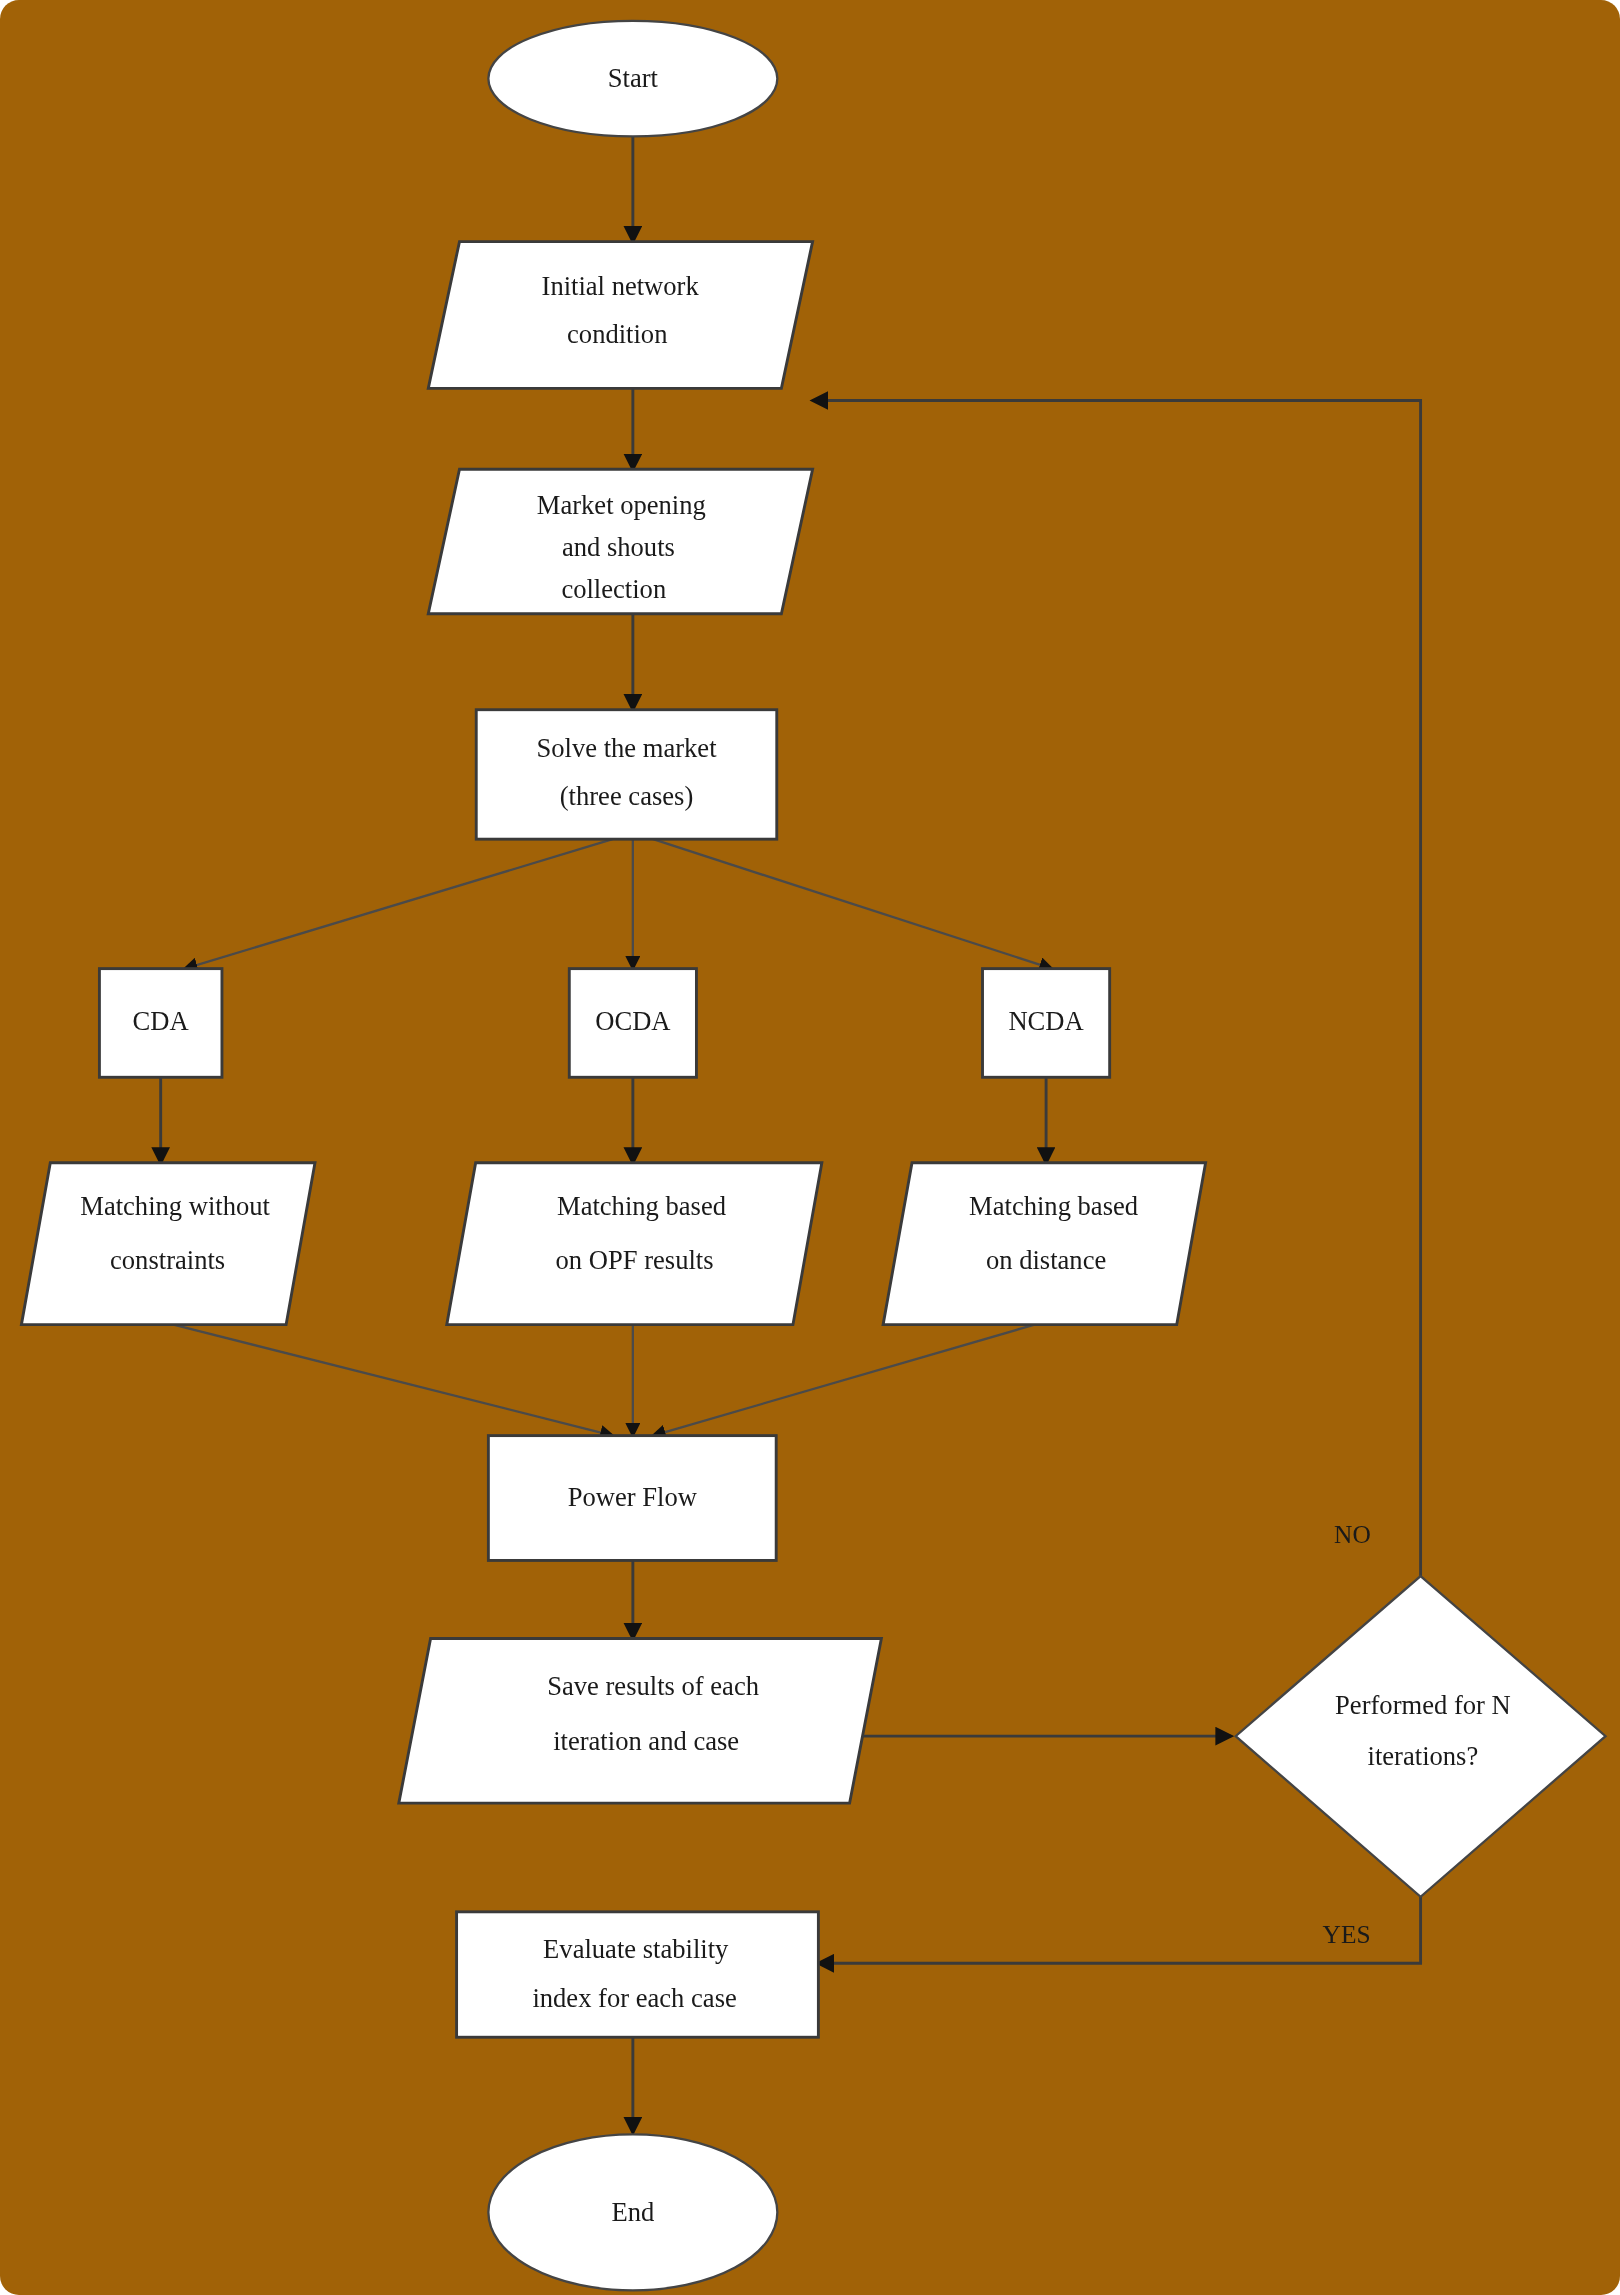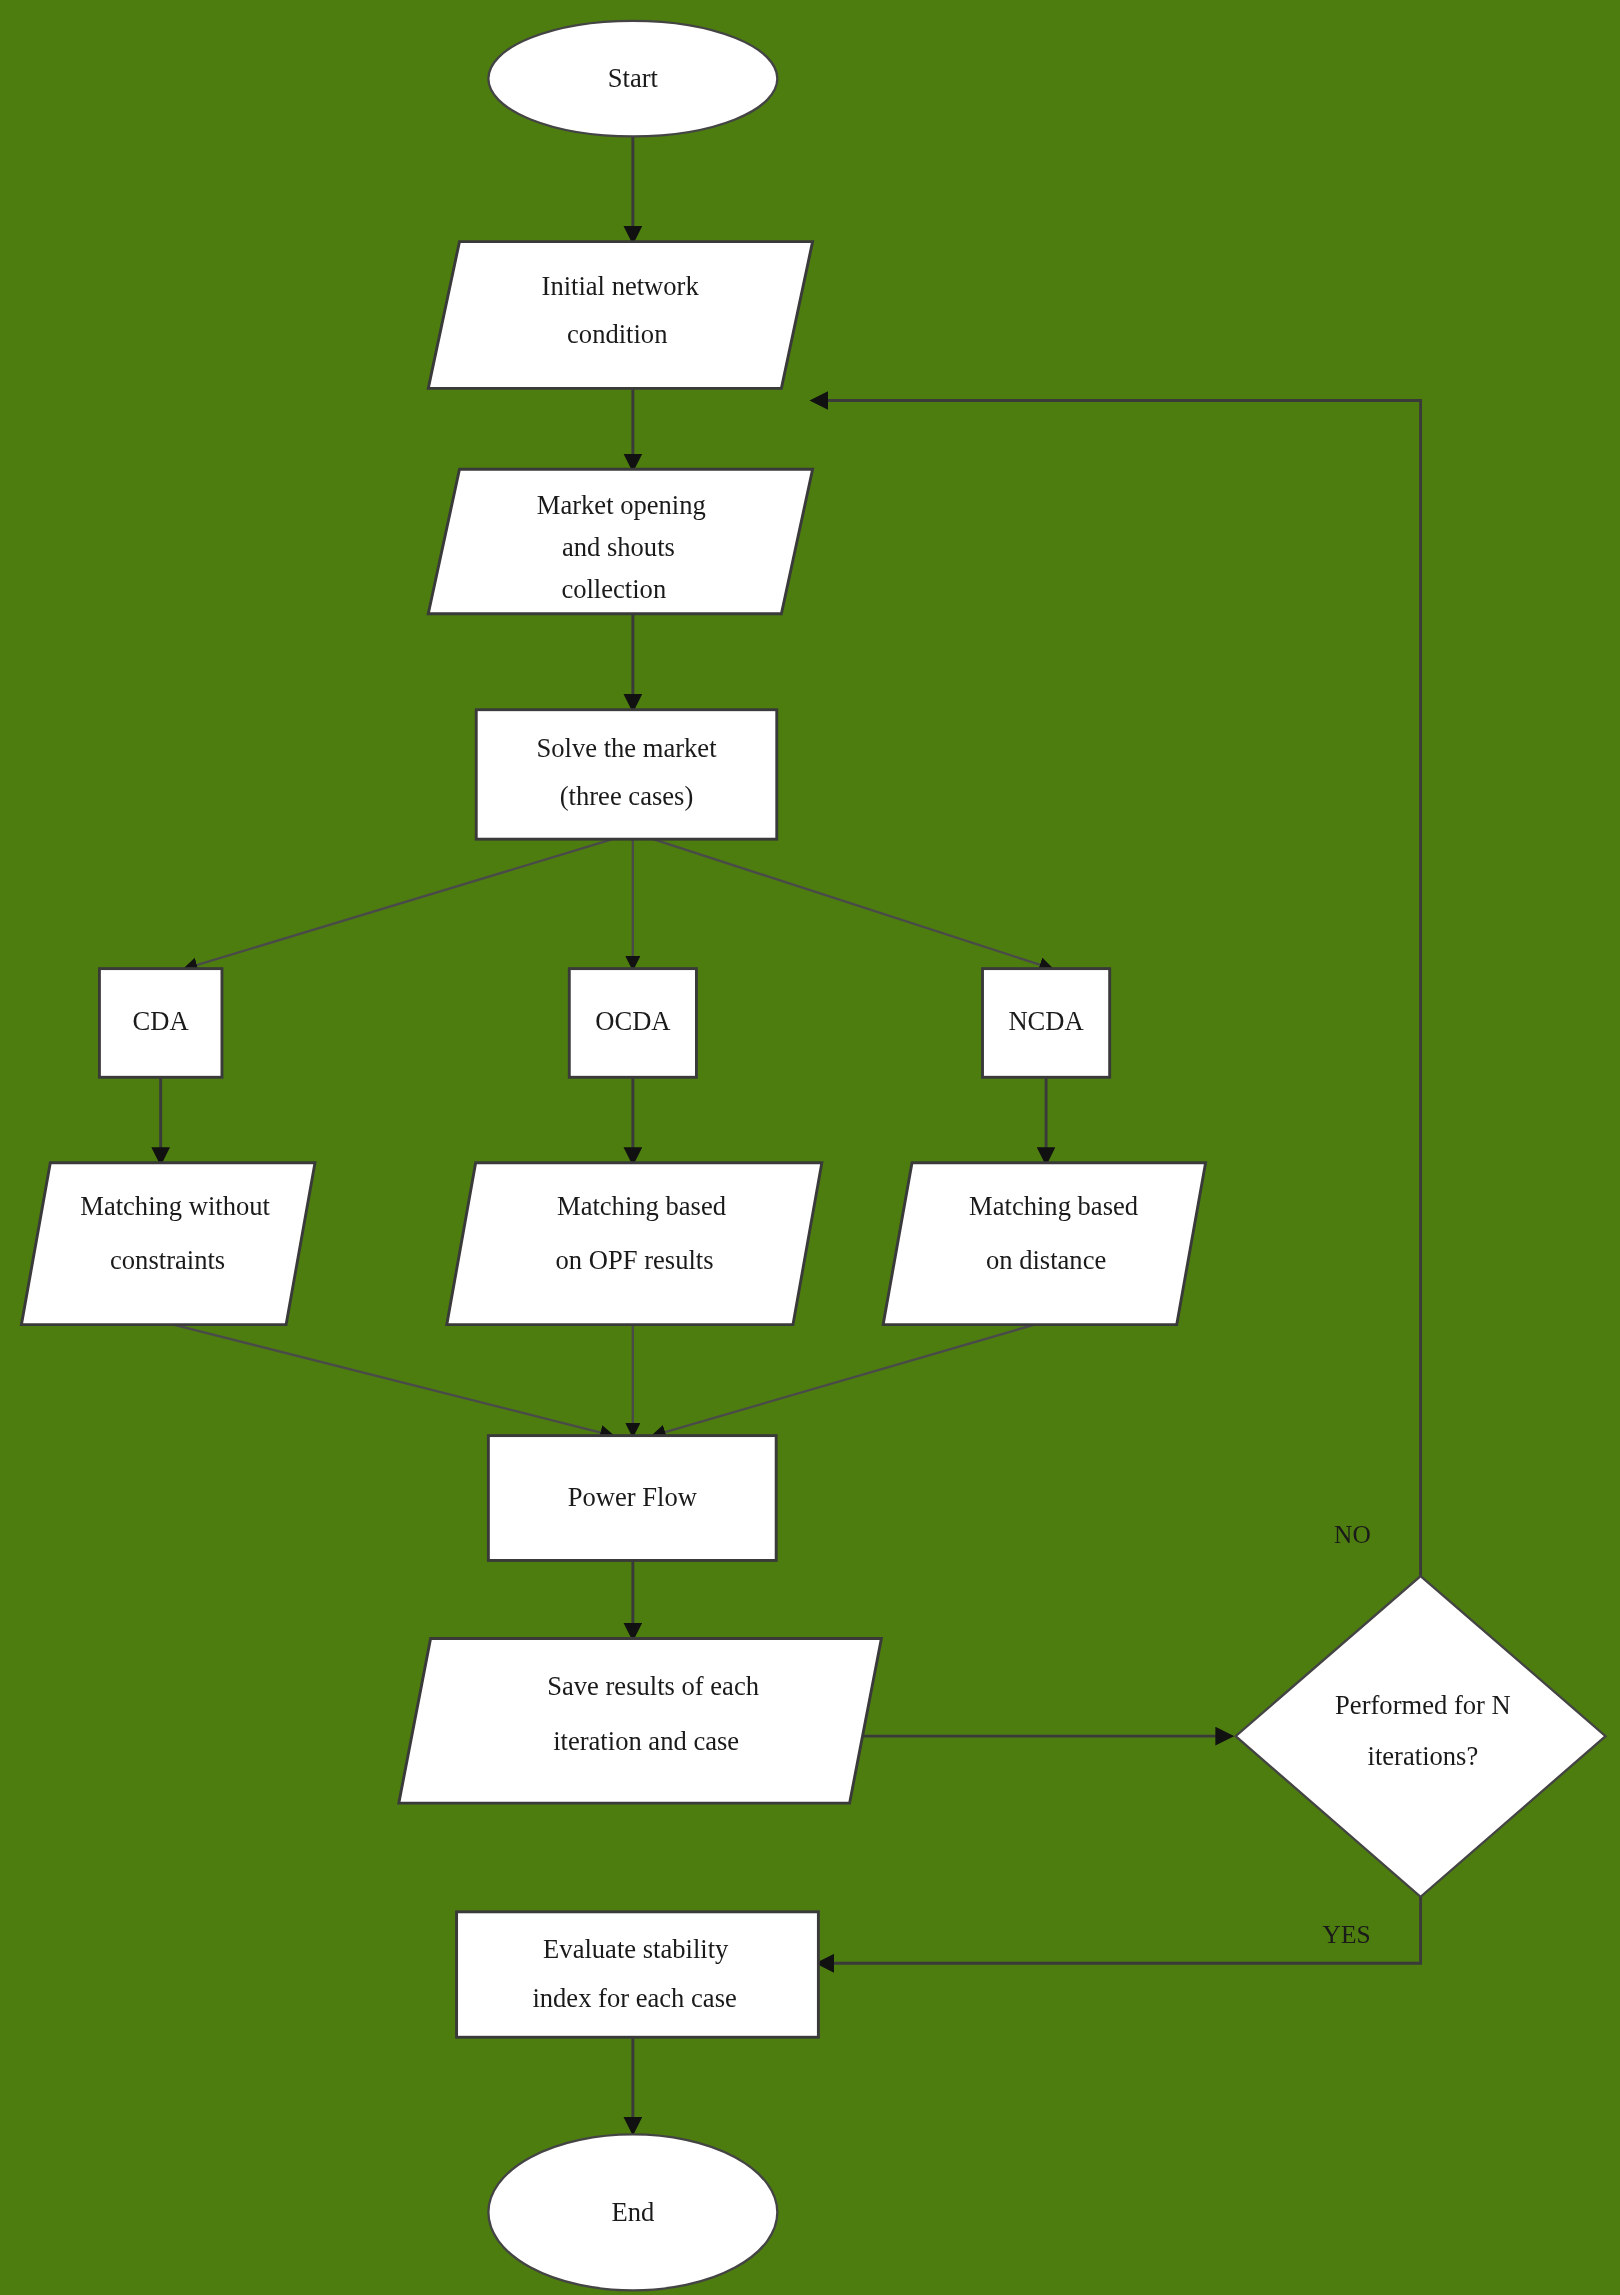--- a/index.html
+++ b/index.html
@@ -10,21 +10,22 @@
   body {
     width: 1620px;
     height: 2295px;
     font-family: "Liberation Serif", "DejaVu Serif", serif;
     overflow: hidden;
   }
   #flowchart-root {
     position: relative;
     width: 1620px;
     height: 2295px;
-    background: #4d7c0f;
+    background: #a16207;
+    border-radius: 19px;
   }
   svg.fc {
     position: absolute;
     top: 0;
     left: 0;
     width: 1620px;
     height: 2295px;
   }
   .shape {
     fill: #ffffff;

